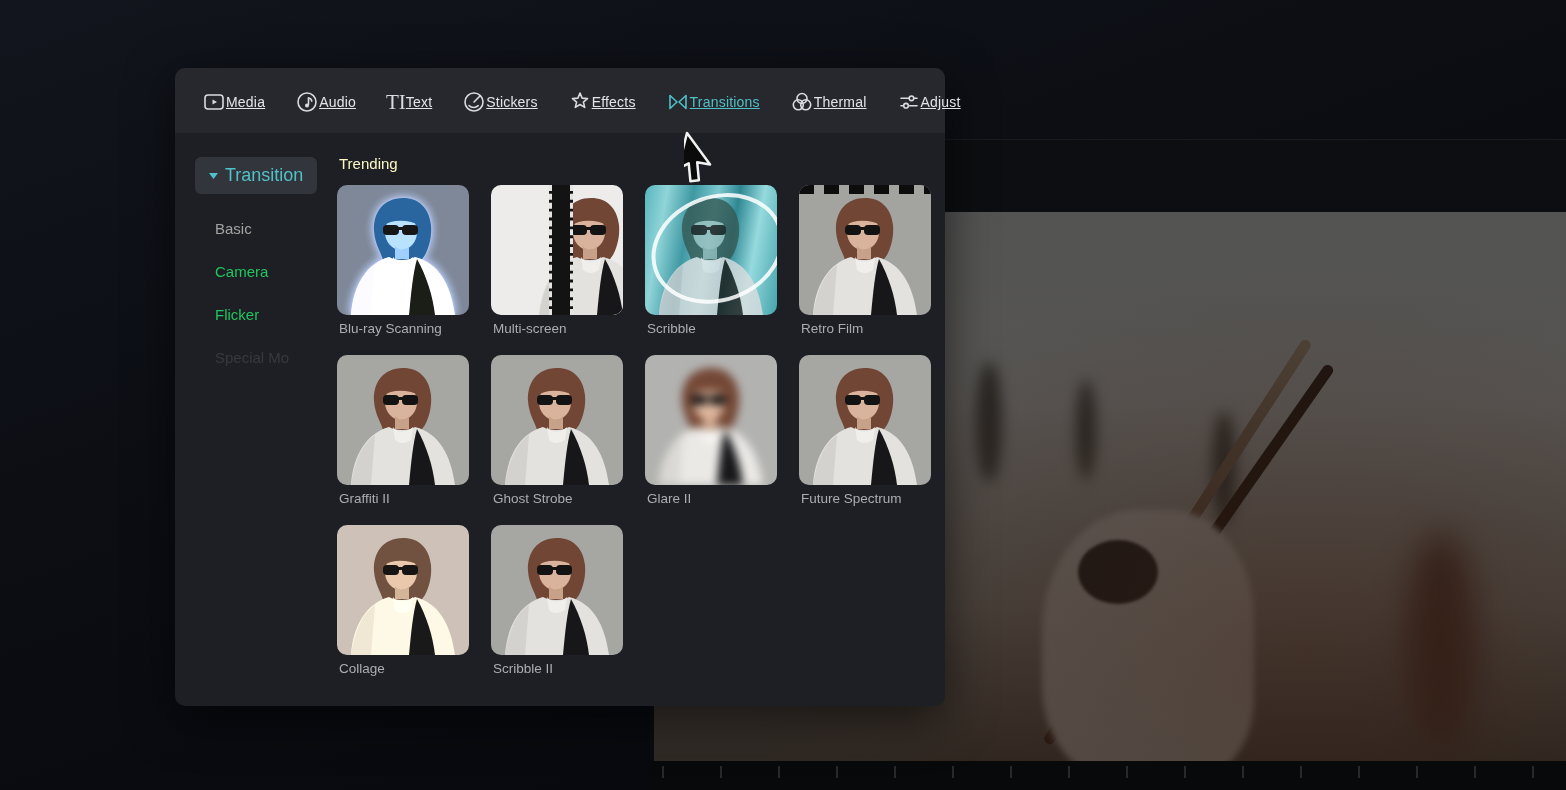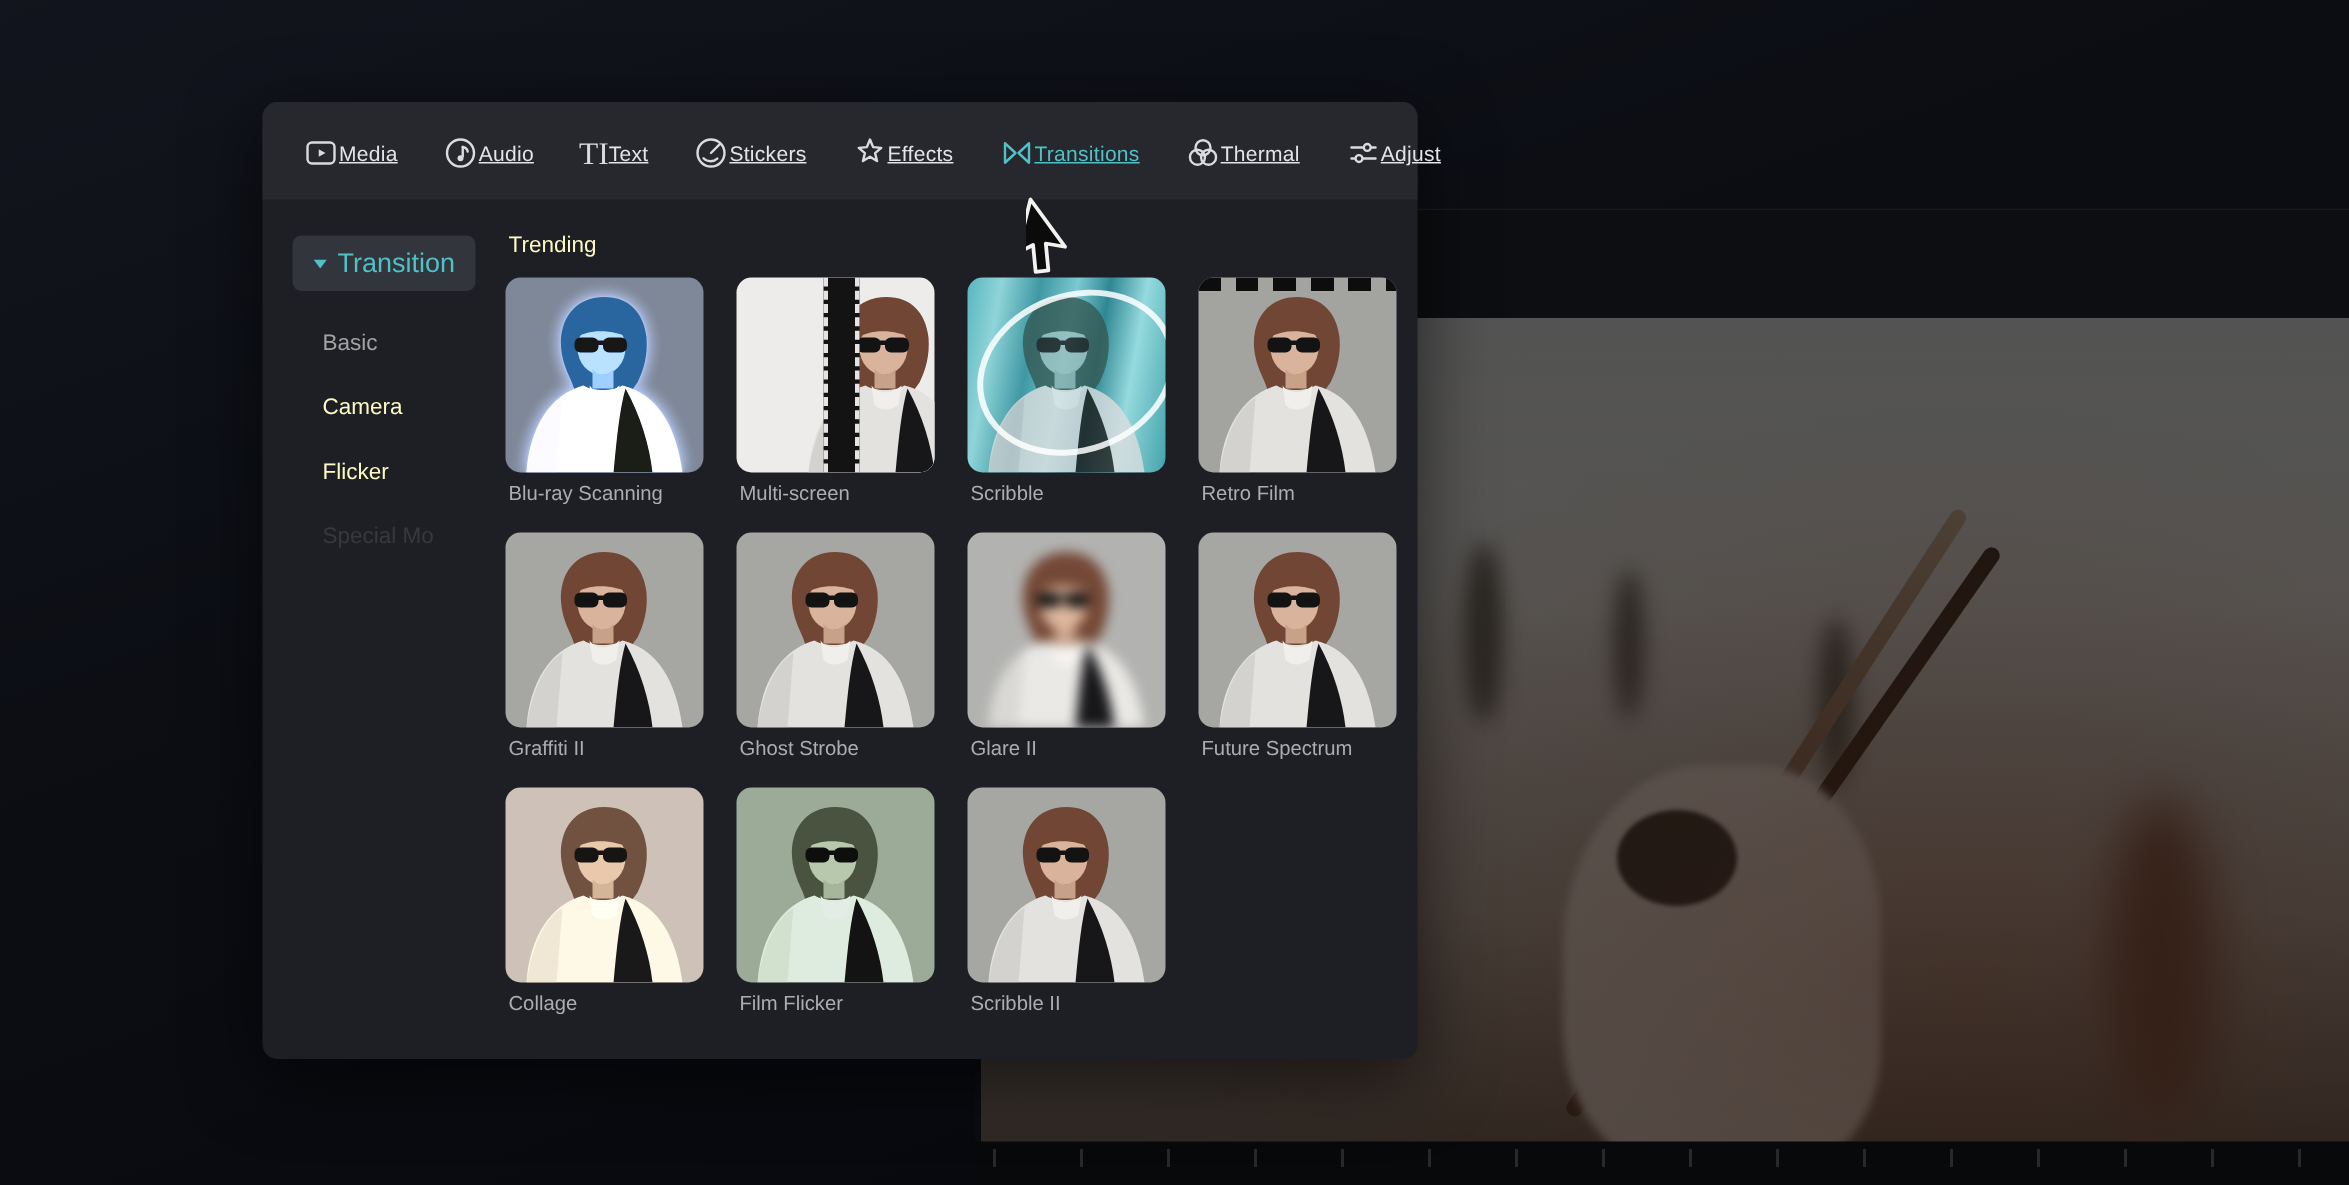--- a/index.html
+++ b/index.html
@@ -51,21 +51,21 @@
   .tab svg { stroke:#d9dbde; fill:none; stroke-width:1.6; stroke-linecap:round; stroke-linejoin:round; }
   .tab .ti-glyph { font-family:"Liberation Serif", serif; font-size:21px; color:#d9dbde; line-height:24px; }
   .tab.active { color:#4fc1c7; }
   .tab.active svg { stroke:#4fc1c7; }
 
   .sidebar { position:absolute; left:0; top:65px; bottom:0; width:160px; padding:24px 0 0 20px; }
   .cat-pill { display:inline-flex; align-items:center; gap:7px; background:#32353b;
     border-radius:6px; padding:8px 14px; cursor:pointer; }
   .cat-pill .pill-label { color:#4fc1c7; font-size:18px; }
   .side-list { margin:26px 0 0 20px; }
-  .side-item { font-size:15px; color:#fef9c3; margin-bottom:26px; cursor:pointer; }
+  .side-item { font-size:15px; color:#22c55e; margin-bottom:26px; cursor:pointer; }
   .side-item.active { color:#a3a3a3; }
   .side-item.faded { color:#56585d; opacity:.45; }
 
   .gridarea { position:absolute; left:160px; top:65px; right:0; bottom:0; padding:22px 16px 0 2px; }
   .section-title { font-size:15px; color:#fef9c3; margin:0 0 13px 2px; }
   .cards { display:grid; grid-template-columns:repeat(4,132px); gap:19px 22px; }
   .card { width:132px; cursor:pointer; }
   .thumb { position:relative; width:132px; height:130px; border-radius:10px; overflow:hidden;
     background:#a6a6a3; }
   .portrait { position:absolute; inset:0; width:100%; height:100%; z-index:1; }
@@ -305,28 +305,20 @@
       </div>
       <div class="card">
         <div class="thumb" data-effect="collage">
           <svg class="portrait" viewBox="0 0 132 130">
               <use href="#portrait"></use>
             </svg>
         </div>
         <div class="card-label">Collage</div>
       </div>
       <div class="card">
-        <div class="thumb" data-effect="flicker">
-          <svg class="portrait" viewBox="0 0 132 130">
-              <use href="#portrait"></use>
-            </svg>
-        </div>
-        <div class="card-label">Film Flicker</div>
-      </div>
-      <div class="card">
         <div class="thumb" data-effect="plain">
           <svg class="portrait" viewBox="0 0 132 130">
               <use href="#portrait"></use>
             </svg>
         </div>
         <div class="card-label">Scribble II</div>
       </div>
 
     </div>
   </div>

